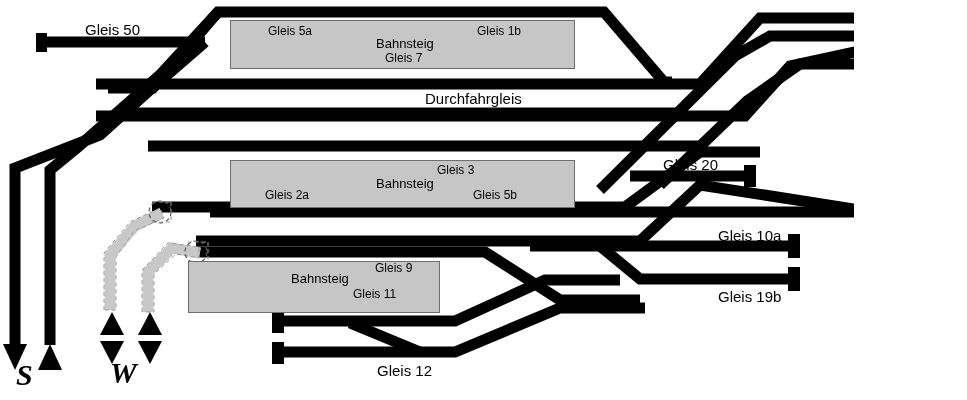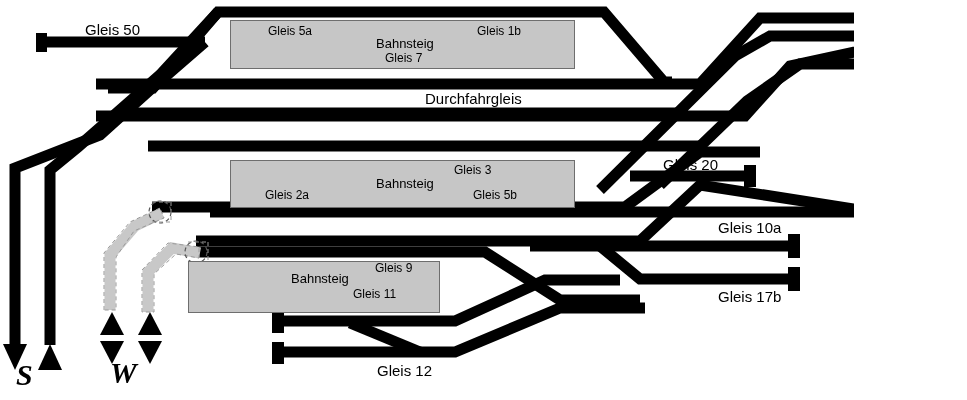--- a/index.html
+++ b/index.html
@@ -221,29 +221,29 @@
 
   <span class="lbl lbl-track" style="left:85px; top:22px;">Gleis 50</span>
 
   <span class="lbl lbl-platform-big" style="left:268px; top:25px;">Gleis 5a</span>
   <span class="lbl lbl-platform-big" style="left:477px; top:25px;">Gleis 1b</span>
   <span class="lbl lbl-platform-small" style="left:376px; top:37px;">Bahnsteig</span>
   <span class="lbl lbl-platform-big" style="left:385px; top:52px;">Gleis 7</span>
 
   <span class="lbl lbl-track" style="left:404px; top:91px;margin-left:21px;">Durchfahrgleis</span>
 
-  <span class="lbl lbl-platform-big" style="left:454px; top:164px;">Gleis 3</span>
+  <span class="lbl lbl-platform-big" style="left:437px; top:164px;">Gleis 3</span>
   <span class="lbl lbl-platform-small" style="left:376px; top:177px;">Bahnsteig</span>
   <span class="lbl lbl-platform-big" style="left:265px; top:189px;">Gleis 2a</span>
   <span class="lbl lbl-platform-big" style="left:473px; top:189px;">Gleis 5b</span>
 
   <span class="lbl lbl-track" style="left:663px; top:157px;">Gleis 20</span>
 
-  <span class="lbl lbl-track" style="left:718px; top:220px;">Gleis 10a</span>
-  <span class="lbl lbl-track" style="left:718px; top:289px;">Gleis 17b</span>
+  <span class="lbl lbl-track" style="left:718px; top:228px;">Gleis 10a</span>
+  <span class="lbl lbl-track" style="left:718px; top:289px;">Gleis 19b</span>
 
   <span class="lbl lbl-platform-small" style="left:291px; top:272px;">Bahnsteig</span>
   <span class="lbl lbl-platform-big" style="left:375px; top:262px;">Gleis 9</span>
   <span class="lbl lbl-platform-big" style="left:353px; top:288px;">Gleis 11</span>
 
   <span class="lbl lbl-track" style="left:377px; top:363px;">Gleis 12</span>
 
   <span class="lbl lbl-compass" style="left:930px; top:16px;">H</span>
   <span class="lbl lbl-compass" style="left:930px; top:195px;">N</span>
   <span class="lbl lbl-compass" style="left:16px; top:360px;">S</span>

